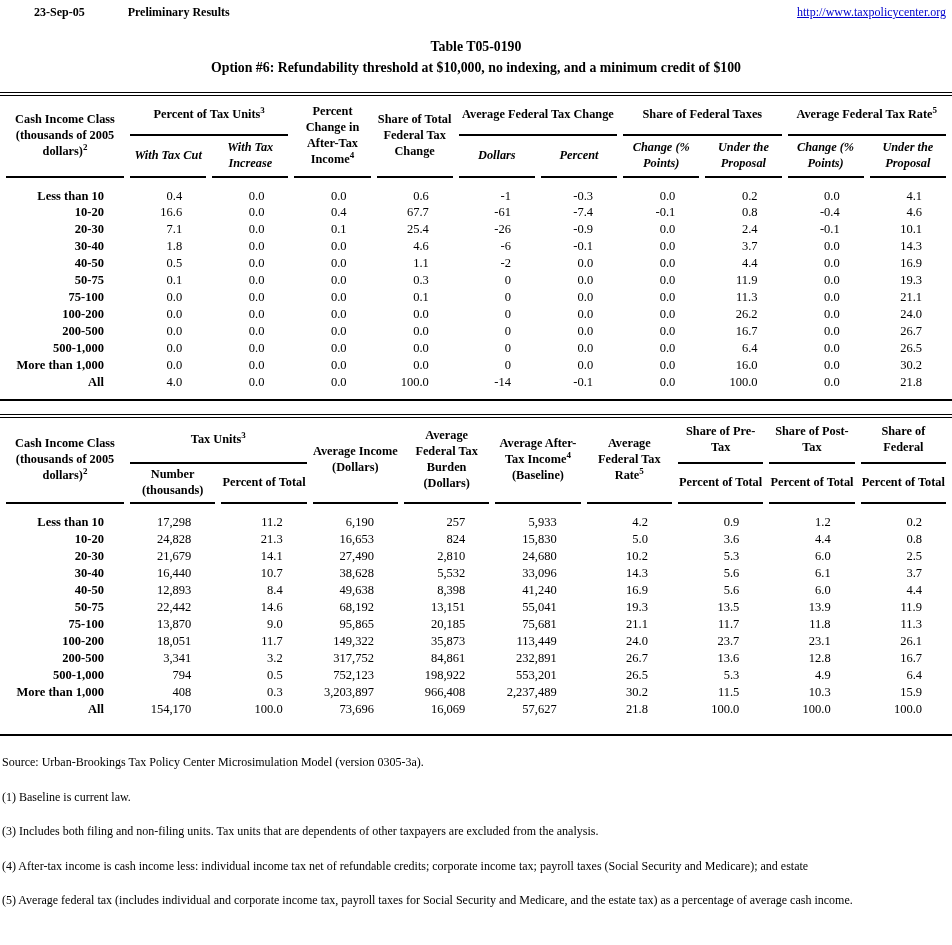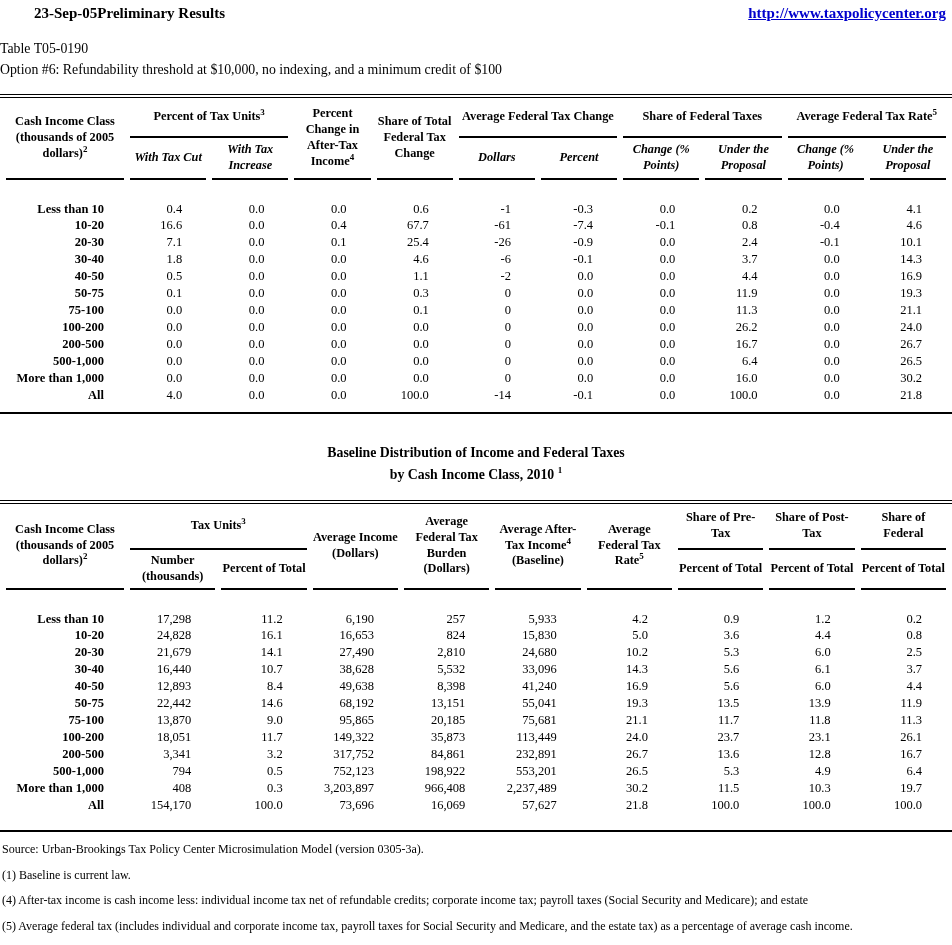--- a/index.html
+++ b/index.html
@@ -1,46 +1,46 @@
 <!DOCTYPE html>
 <html><head>
 <meta charset="utf-8">
 <style>
   * { box-sizing: border-box; }
   html, body { margin:0; padding:0; background:#ffffff; color:#000000; }
   body { width:952px; font-family:"Liberation Serif","DejaVu Serif",serif; }
   .page { width:952px; min-height:945px; padding-top:5px; position:relative; }
 
-  .topbar { display:flex; align-items:flex-start; font-size:15px; padding:0 6px 0 34px; }
+  .topbar { display:flex; align-items:flex-start; font-size:12px; padding:0 6px 0 34px;gap:43px; }
   .topbar .date { font-weight:bold; }
   .topbar .prelim { font-weight:bold; }
-  .topbar .toplink { margin-left:auto; color:#0000cc; text-decoration:underline; font-weight:bold;text-align:right; }
-
-  .titleblock { font-weight:normal; font-size:13.8px; margin-top:16px; line-height:1.55; }
+  .topbar .toplink { margin-left:auto; color:#0000cc; text-decoration:underline; font-weight:normal;text-align:right; }
+
+  .titleblock { text-align:center; font-weight:bold; font-size:13.8px; margin-top:16px; line-height:1.55; }
   .titleblock div { margin:0; }
   sup { font-size:9px; line-height:0; }
 
   .tblwrap { border-top:4px double #000; border-bottom:2px solid #000; margin-top:13px; }
   .tblwrap1 { padding-bottom:8px; }
   .tblwrap2 { padding-bottom:16px; }
 
   table { width:952px; border-collapse:separate; border-spacing:6px 0; table-layout:fixed; }
   th { font-weight:bold; font-size:12.3px; line-height:1.3; padding:2px 0; vertical-align:middle; text-align:center; }
   th.bb { border-bottom:2px solid #000; }
   tr.grprow1 { height:40px; } tr.subrow1 { height:42px;font-style:italic; }
   tr.grprow2 { height:46px; } tr.subrow2 { height:40px; }
   td { font-size:12.5px; height:17px; padding:0; line-height:1.25; white-space:nowrap; }
   td.num { text-align:right; padding-right:24px; }
   td.rowlabel { text-align:right; font-weight:bold; padding-right:20px; }
-  tbody tr:first-child td { padding-top:22px; }
+  tbody tr:first-child td { padding-top:11px; }
 
   .baseline-titles { text-align:center; font-weight:bold; font-size:13.8px; margin-top:28px; line-height:1.6; }
 
   .footnotes { font-size:12px; line-height:1.3; margin-top:7px; padding-left:2px; }
-  .footnotes div { margin:10px 0; }
+  .footnotes div { margin:19px 0; }
 </style>
 </head>
 <body>
 
 <div class="page">
 
   <div class="topbar">
     <span class="date">23-Sep-05</span>
     <span class="prelim">Preliminary Results</span>
     <a class="toplink" href="#">http://www.taxpolicycenter.org</a>
@@ -241,24 +241,20 @@
             <td class="num">-0.1</td>
             <td class="num">0.0</td>
             <td class="num">100.0</td>
             <td class="num">0.0</td>
             <td class="num">21.8</td>
           </tr>
         </tbody>
     </table>
   </div>
 
-  <div class="baseline-titles">
-    <div>Baseline Distribution of Income and Federal Taxes</div>
-    <div><span>by Cash Income Class, 2010</span> <sup>1</sup></div>
-  </div>
 
   <div class="tblwrap tblwrap2">
     <table>
       <colgroup>
           <col style="width:118px">
           <col>
           <col>
           <col>
           <col>
           <col>
@@ -296,21 +292,21 @@
             <td class="num">257</td>
             <td class="num">5,933</td>
             <td class="num">4.2</td>
             <td class="num">0.9</td>
             <td class="num">1.2</td>
             <td class="num">0.2</td>
           </tr>
           <tr>
             <td class="rowlabel">10-20</td>
             <td class="num">24,828</td>
-            <td class="num">16.1</td>
+            <td class="num">21.3</td>
             <td class="num">16,653</td>
             <td class="num">824</td>
             <td class="num">15,830</td>
             <td class="num">5.0</td>
             <td class="num">3.6</td>
             <td class="num">4.4</td>
             <td class="num">0.8</td>
           </tr>
           <tr>
             <td class="rowlabel">20-30</td>
@@ -411,38 +407,39 @@
           <tr>
             <td class="rowlabel">More than 1,000</td>
             <td class="num">408</td>
             <td class="num">0.3</td>
             <td class="num">3,203,897</td>
             <td class="num">966,408</td>
             <td class="num">2,237,489</td>
             <td class="num">30.2</td>
             <td class="num">11.5</td>
             <td class="num">10.3</td>
-            <td class="num">19.7</td>
+            <td class="num">15.9</td>
           </tr>
           <tr>
             <td class="rowlabel">All</td>
             <td class="num">154,170</td>
             <td class="num">100.0</td>
             <td class="num">73,696</td>
             <td class="num">16,069</td>
             <td class="num">57,627</td>
             <td class="num">21.8</td>
             <td class="num">100.0</td>
             <td class="num">100.0</td>
             <td class="num">100.0</td>
           </tr>
         </tbody>
     </table>
   </div>
 
   <div class="footnotes">
     <div>Source: Urban-Brookings Tax Policy Center Microsimulation Model (version 0305-3a).</div>
     <div>(1) Baseline is current law.</div>
+    <div>(3) Includes both filing and non-filing units.  Tax units that are dependents of other taxpayers are excluded from the analysis.</div>
     <div>(4) After-tax income is cash income less: individual income tax net of refundable credits; corporate income tax; payroll taxes (Social Security and Medicare); and estate</div>
     <div>(5) Average federal tax (includes individual and corporate income tax, payroll taxes for Social Security and Medicare, and the estate tax) as a percentage of average cash income.</div>
   </div>
 
 </div>
 
 </body></html>

